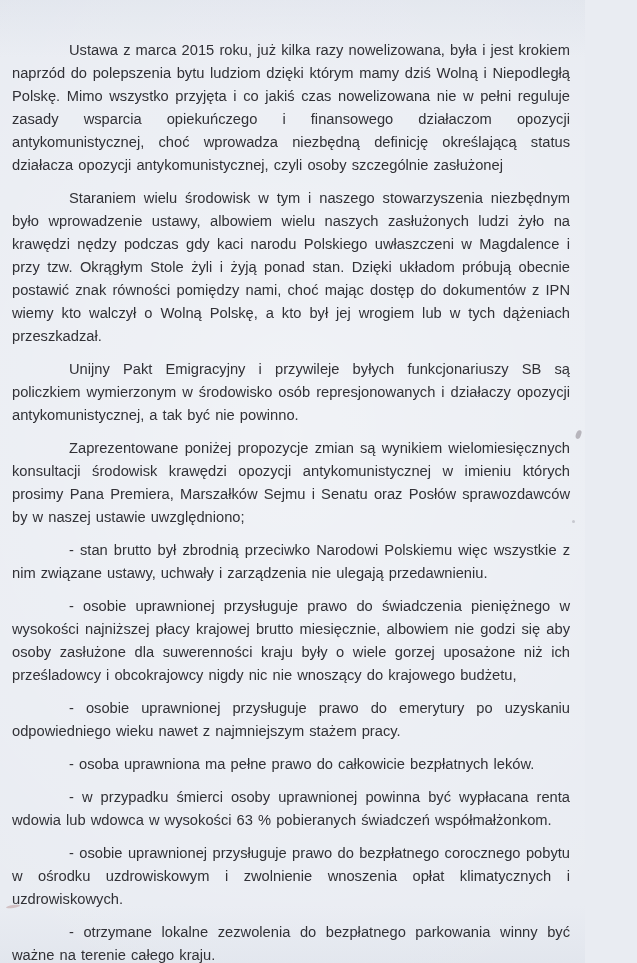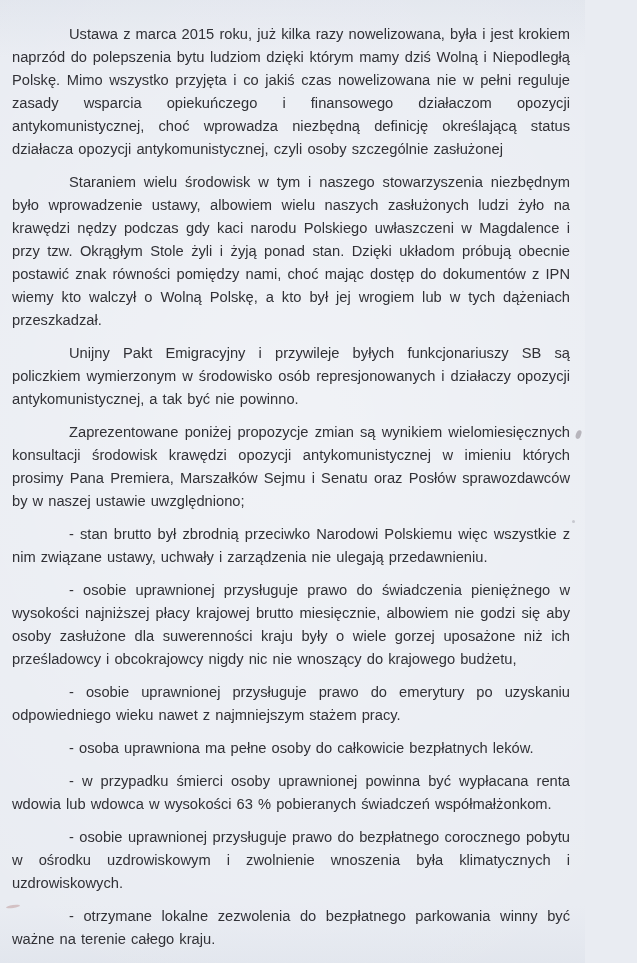--- a/index.html
+++ b/index.html
@@ -13,21 +13,21 @@
     overflow: hidden;
   }
   body {
     background: var(--page-bg);
     font-family: "Liberation Sans", "DejaVu Sans", sans-serif;
   }
   .page {
     position: relative;
     width: 585px;
     height: 963px;
-    padding: 23px 15px 10px 12px;
+    padding: 39px 15px 10px 12px;
     background:
       radial-gradient(ellipse 120% 90% at 50% 45%, rgba(255,255,255,0.35), rgba(255,255,255,0) 70%),
       linear-gradient(180deg, rgba(205,212,224,0.25) 0%, rgba(255,255,255,0) 6%, rgba(255,255,255,0) 94%, rgba(205,212,224,0.25) 100%),
       var(--page-bg);
   }
   .para {
     font-size: 14.7px;
     line-height: 23px;
     color: var(--text-color);
     text-align: justify;
@@ -72,21 +72,21 @@
 <body>
 
 <div class="page">
   <p class="para">Ustawa z marca 2015 roku, już kilka razy nowelizowana, była i  jest krokiem naprzód do polepszenia bytu ludziom dzięki którym mamy dziś Wolną i Niepodległą Polskę. Mimo wszystko przyjęta i co jakiś czas nowelizowana nie w pełni reguluje zasady wsparcia opiekuńczego i finansowego działaczom opozycji antykomunistycznej, choć wprowadza niezbędną definicję określającą status działacza opozycji antykomunistycznej, czyli osoby szczególnie zasłużonej</p>
   <p class="para">Staraniem wielu środowisk w tym i naszego stowarzyszenia niezbędnym było wprowadzenie ustawy, albowiem wielu naszych zasłużonych ludzi żyło na krawędzi nędzy podczas gdy kaci narodu Polskiego uwłaszczeni w Magdalence i przy tzw. Okrągłym Stole żyli i żyją ponad stan. Dzięki układom próbują obecnie postawić znak równości pomiędzy nami, choć mając dostęp do dokumentów z IPN wiemy kto walczył o Wolną Polskę, a kto był jej wrogiem lub w tych dążeniach  przeszkadzał.</p>
   <p class="para">Unijny Pakt Emigracyjny i przywileje byłych funkcjonariuszy SB są policzkiem wymierzonym w środowisko osób represjonowanych i działaczy opozycji antykomunistycznej, a tak być nie powinno.</p>
   <p class="para">Zaprezentowane poniżej propozycje zmian są wynikiem wielomiesięcznych konsultacji środowisk krawędzi opozycji antykomunistycznej w imieniu których prosimy Pana Premiera, Marszałków  Sejmu i Senatu oraz Posłów sprawozdawców by w naszej ustawie uwzględniono;</p>
   <p class="para">- stan brutto był zbrodnią przeciwko Narodowi Polskiemu więc wszystkie z nim związane ustawy, uchwały i zarządzenia nie ulegają przedawnieniu.</p>
   <p class="para">- osobie uprawnionej przysługuje prawo do świadczenia pieniężnego w wysokości najniższej płacy krajowej brutto miesięcznie, albowiem nie godzi się aby osoby zasłużone dla suwerenności kraju  były o wiele gorzej uposażone niż ich prześladowcy i obcokrajowcy nigdy nic nie wnoszący do  krajowego budżetu,</p>
   <p class="para">- osobie uprawnionej przysługuje prawo do emerytury po uzyskaniu odpowiedniego wieku nawet z najmniejszym stażem pracy.</p>
-  <p class="para">- osoba uprawniona ma pełne osoby do całkowicie bezpłatnych leków.</p>
+  <p class="para">- osoba uprawniona ma pełne prawo do całkowicie bezpłatnych leków.</p>
   <p class="para">- w przypadku śmierci osoby uprawnionej powinna być wypłacana renta wdowia lub wdowca w wysokości 63 % pobieranych świadczeń współmałżonkom.</p>
-  <p class="para">- osobie uprawnionej przysługuje prawo do bezpłatnego corocznego pobytu w ośrodku uzdrowiskowym i zwolnienie wnoszenia była klimatycznych i uzdrowiskowych.</p>
+  <p class="para">- osobie uprawnionej przysługuje prawo do bezpłatnego corocznego pobytu w ośrodku uzdrowiskowym i zwolnienie wnoszenia opłat klimatycznych i uzdrowiskowych.</p>
   <p class="para">-  otrzymane lokalne zezwolenia do bezpłatnego parkowania winny być ważne na terenie całego kraju.</p>
 
   <div class="artifact artifact-right"></div>
   <div class="artifact artifact-left"></div>
   <div class="artifact artifact-speck"></div>
 </div>
 
 </body></html>

